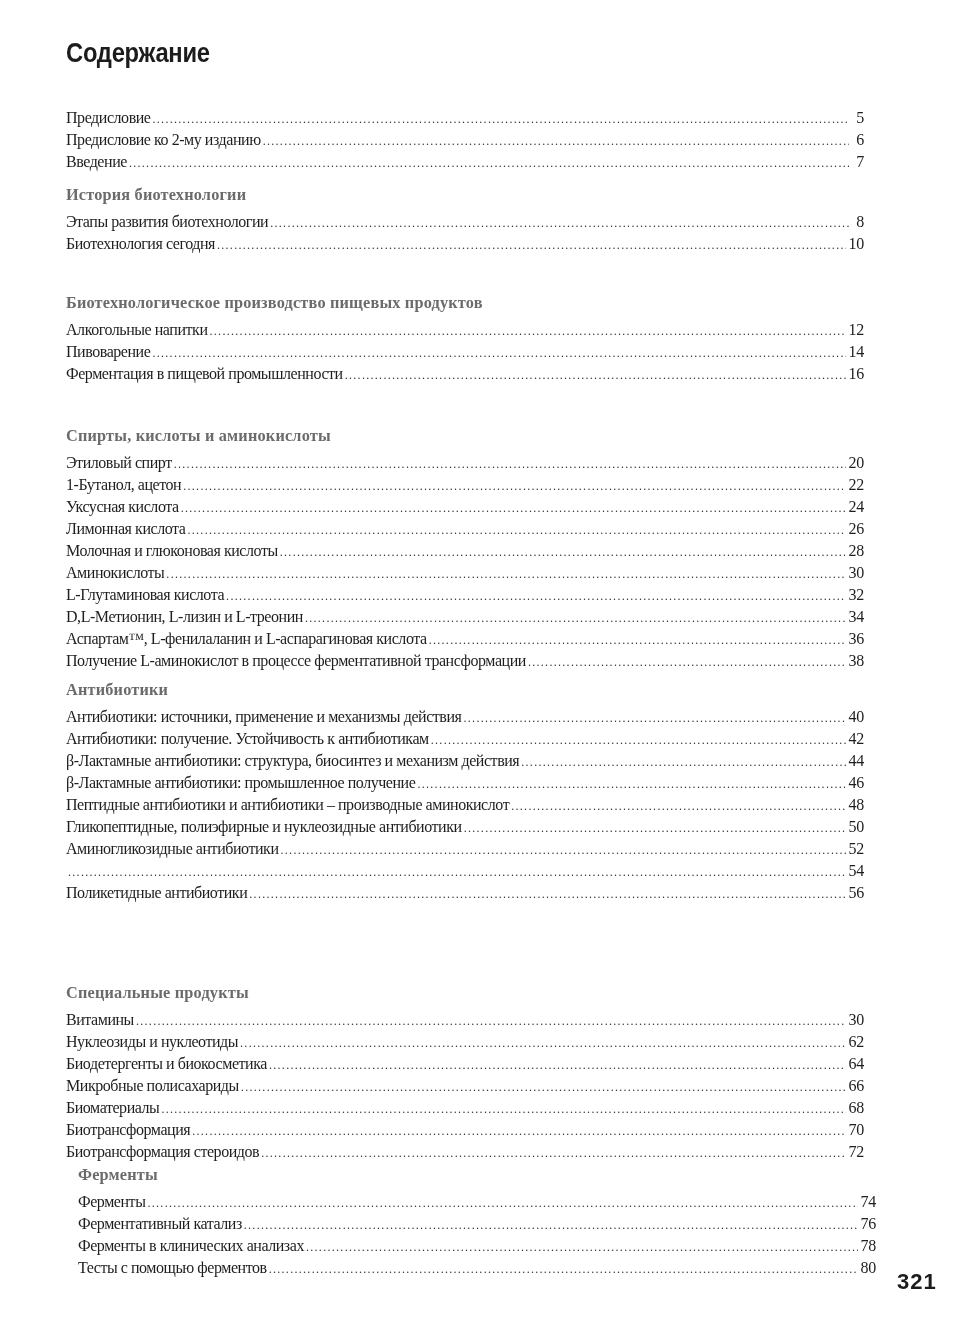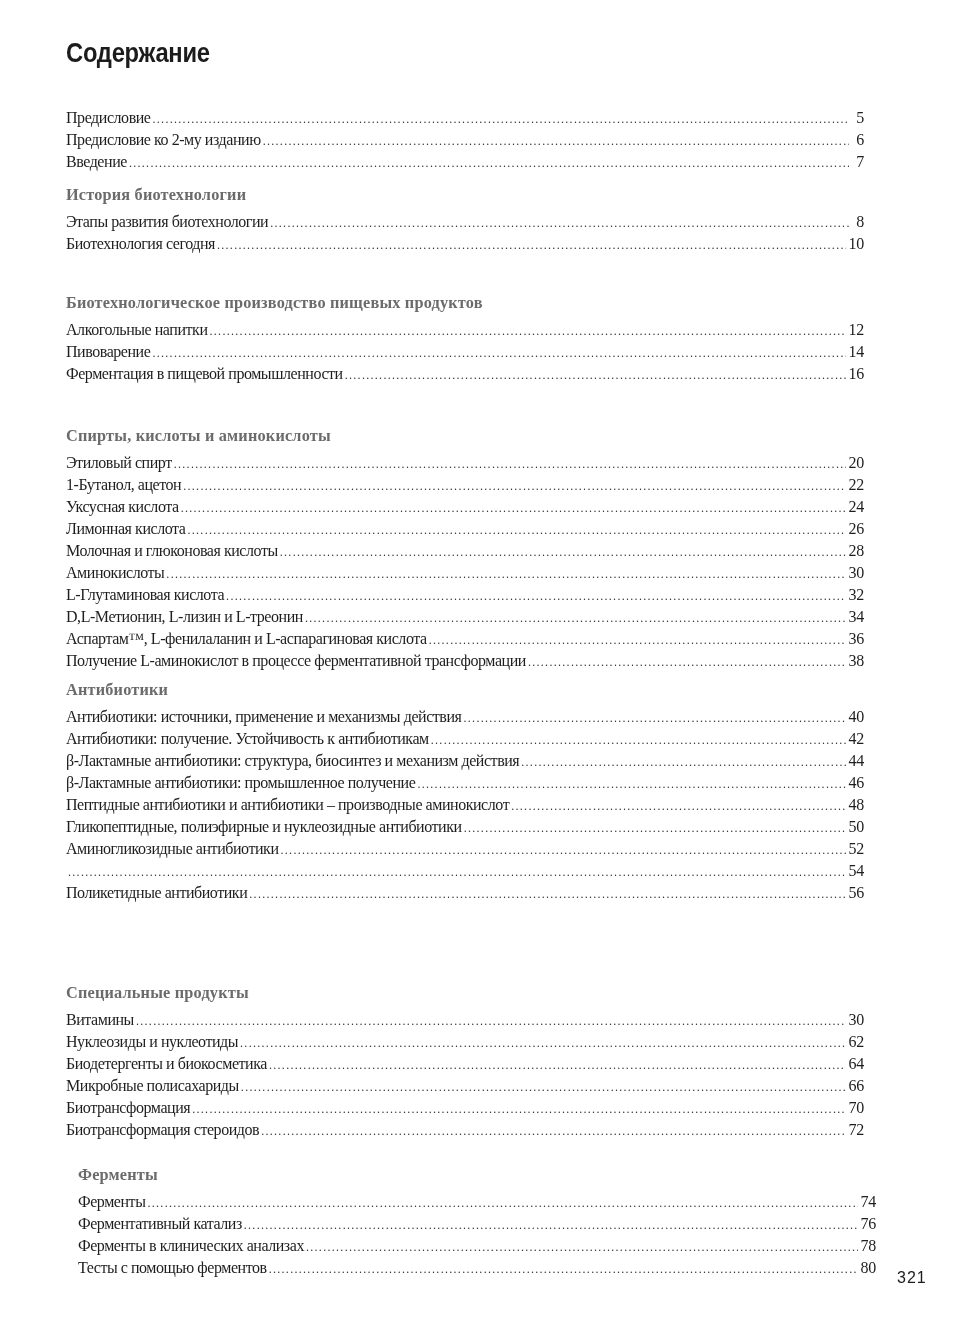--- a/index.html
+++ b/index.html
@@ -12,21 +12,21 @@
                      margin: 0 0 6px 0; letter-spacing: 0.2px; white-space: nowrap;
                      transform: scaleX(0.93); transform-origin: left center; }
   .toc-list { list-style: none; margin: 0; padding: 0; }
   .toc-row { display: flex; align-items: baseline; height: 22px; line-height: 22px; font-size: 16px;
              color: #1e1e1e; white-space: nowrap; }
   .toc-label { flex: 0 0 auto; letter-spacing: -0.45px; word-spacing: 0px; }
   .toc-dots { flex: 1 1 auto; overflow: hidden; margin: 0 3px 0 2px; color: #333; letter-spacing: 1.3px;
               font-size: 12px; }
   .toc-dots::before { content: "......................................................................................................................................................................................................................................................................................................"; }
   .toc-page { flex: 0 0 auto; text-align: right; min-width: 12px; letter-spacing: -0.3px; }
-  .page-number { position: absolute; left: 897px; top: 1269px; font-size: 16px; font-weight: normal; color: #1c1c1c;
+  .page-number { position: absolute; left: 897px; top: 1269px; font-size: 22px; font-weight: bold; color: #1c1c1c;
                  letter-spacing: 1px; }
 </style>
 </head>
 <body>
 
 <h1 class="title">Содержание</h1>
 
 <div class="section" style="top:107px;">
   <ul class="toc-list">
     <li class="toc-row">
@@ -207,20 +207,25 @@
         <span class="toc-label">Биодетергенты и биокосметика</span>
         <span class="toc-dots"></span>
         <span class="toc-page">64</span>
       </li>
     <li class="toc-row">
         <span class="toc-label">Микробные полисахариды</span>
         <span class="toc-dots"></span>
         <span class="toc-page">66</span>
       </li>
     <li class="toc-row">
+        <span class="toc-label">Биоматериалы</span>
+        <span class="toc-dots"></span>
+        <span class="toc-page">68</span>
+      </li>
+    <li class="toc-row">
         <span class="toc-label">Биотрансформация</span>
         <span class="toc-dots"></span>
         <span class="toc-page">70</span>
       </li>
     <li class="toc-row">
         <span class="toc-label">Биотрансформация стероидов</span>
         <span class="toc-dots"></span>
         <span class="toc-page">72</span>
       </li>
   </ul>

